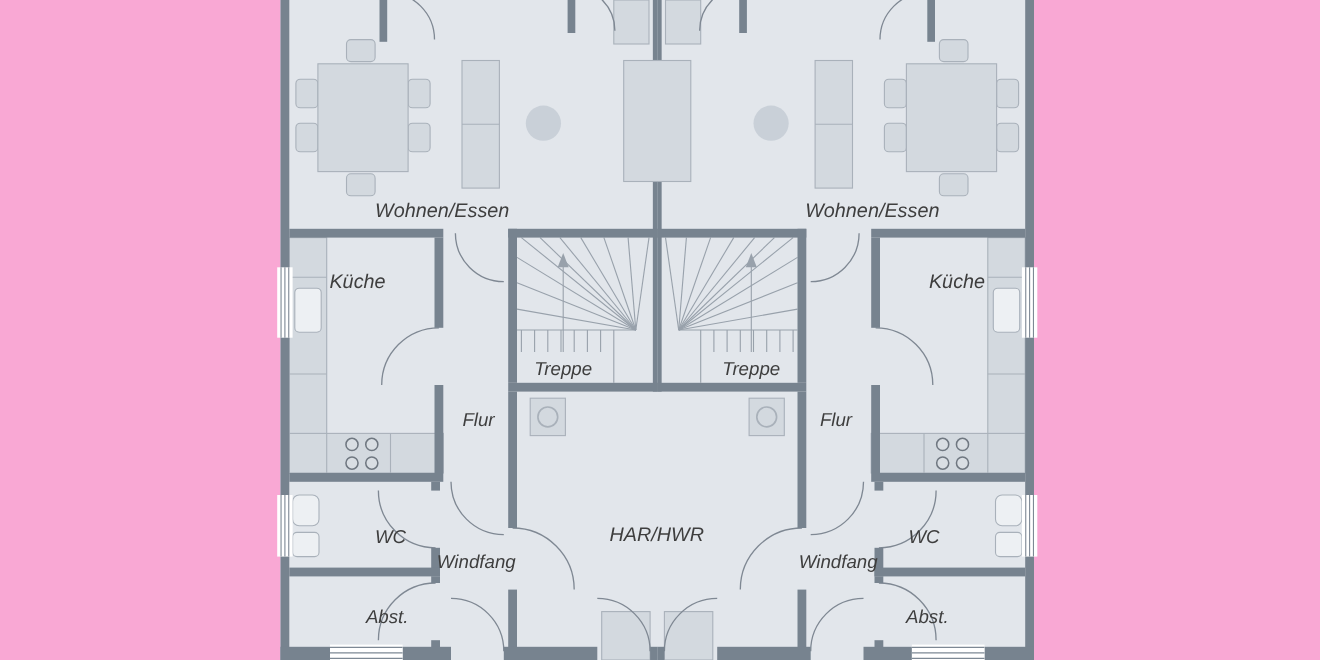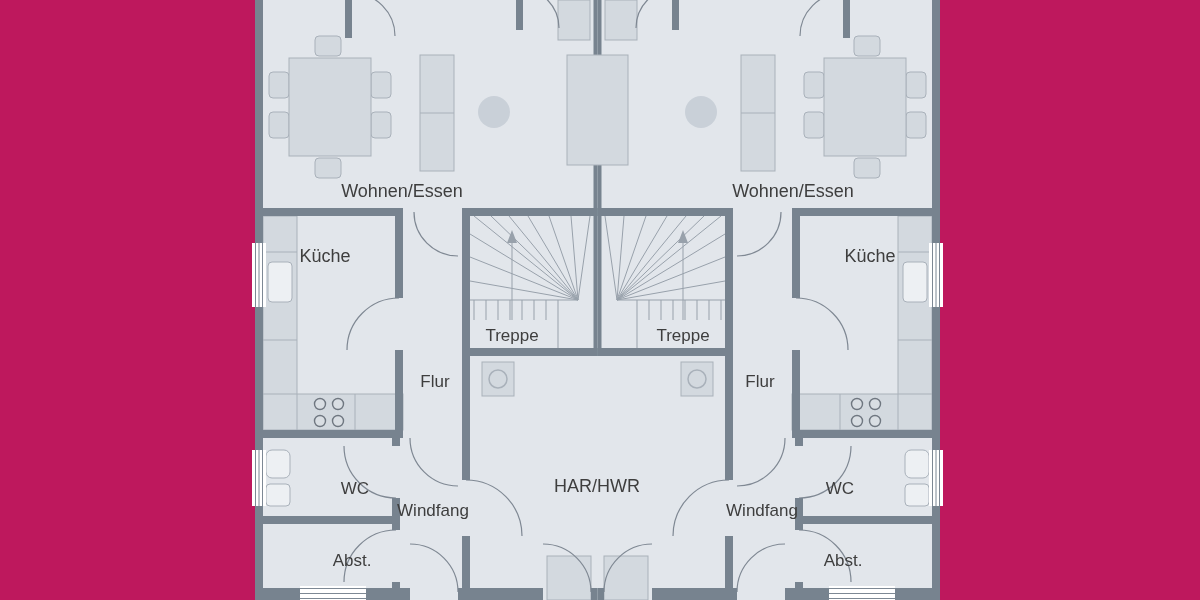--- a/index.html
+++ b/index.html
@@ -1,16 +1,16 @@
 <!DOCTYPE html>
 <html><head>
 <meta charset="utf-8">
 <style>
   html,body{margin:0;padding:0;background:#ffffff;}
-  .canvas{position:relative;width:1200px;height:600px;background:#be185d;overflow:hidden;}
+  .canvas{position:relative;width:1200px;height:600px;background:#f9a8d4;overflow:hidden;font-style:italic;}
   svg{display:block;}
   .wall{fill:#77838f;}
   .floor{fill:#e2e6eb;}
   .furn{fill:#d3d9df;stroke:#a9b1ba;stroke-width:1;}
   .furn2{fill:#c9d0d8;}
   .fixture{fill:#edf0f3;stroke:#a9b1ba;stroke-width:1;}
   .divline{stroke:#a9b1ba;stroke-width:1;}
   .thin{stroke:#98a1ab;stroke-width:1;fill:none;}
   .arc{stroke:#7f8893;stroke-width:1.2;fill:none;}
   .winline{stroke:#7d8894;stroke-width:1;}

